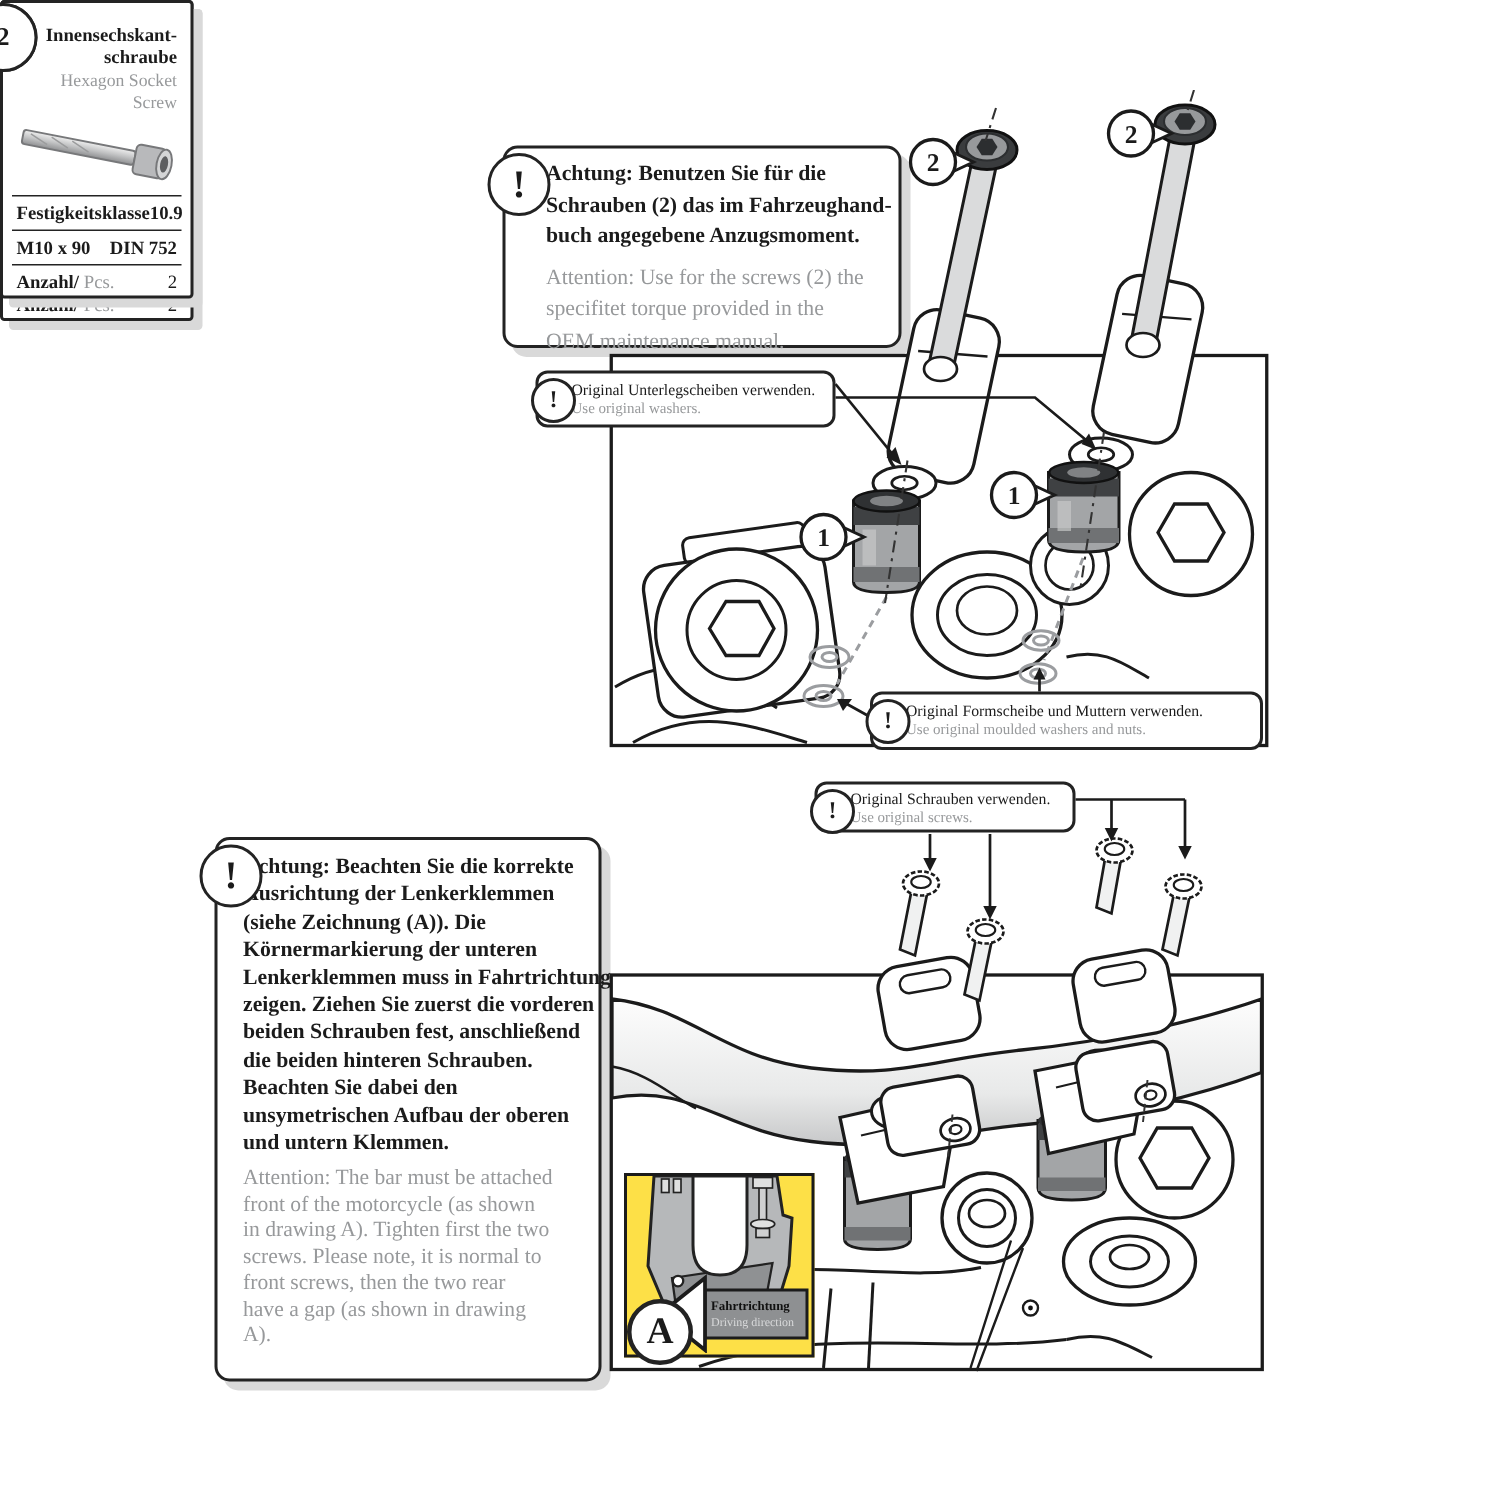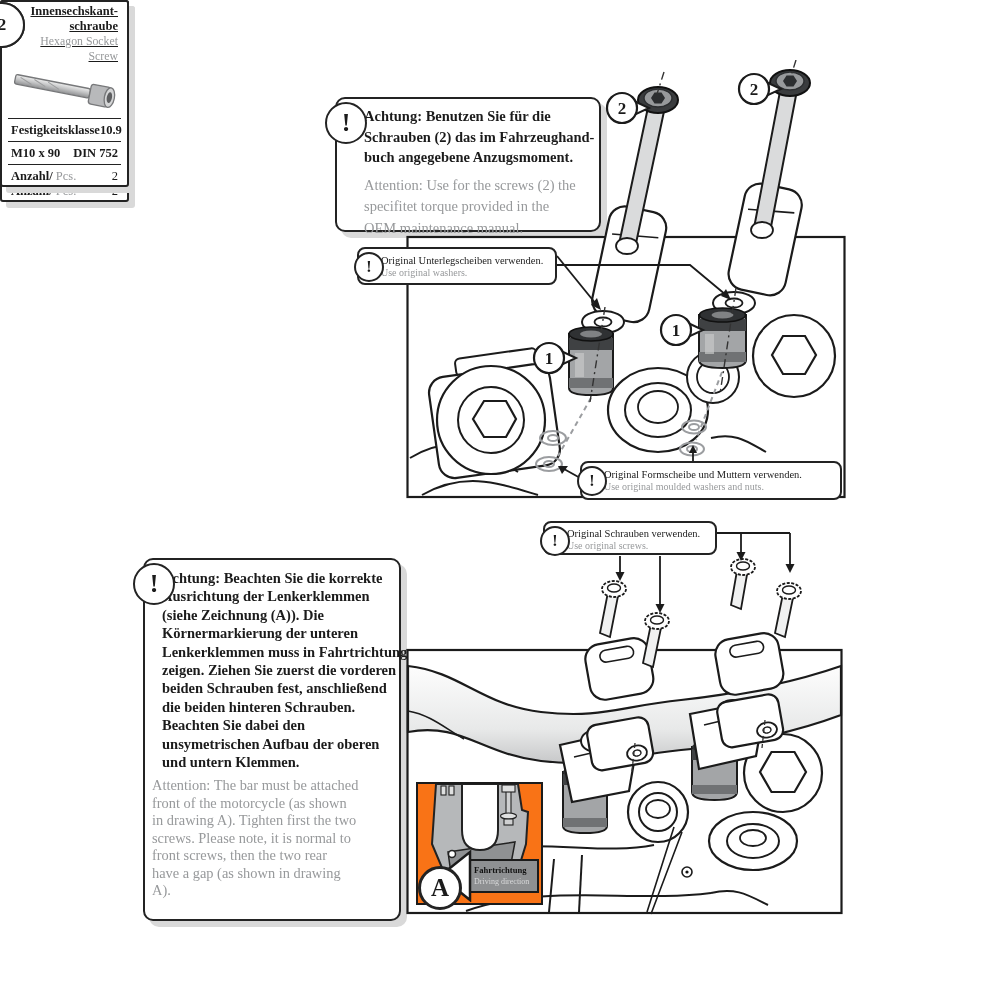--- a/index.html
+++ b/index.html
@@ -17,51 +17,51 @@
          background:#fff;border:2px solid #232323;border-radius:50%;font-weight:bold;z-index:2;}
   .num-badge{width:42px;height:42px;left:-23px;top:0;font-size:17px;}
   .excl-badge{width:38px;height:38px;left:-12px;top:3px;font-size:26px;line-height:1;}
   .excl-badge-sm{width:26px;height:26px;left:-5px;top:3px;font-size:16px;line-height:1;}
 
   .gray{color:#97999b;}
   .b{font-weight:bold;}
   .rule{border-top:1.6px solid #232323;margin:2px 6px;}
 
   
-  .pb-name{text-align:right;padding:2px 9px 0 26px;font-size:12.5px;line-height:15px;text-decoration:underline;}
+  .pb-name{text-align:right;padding:14px 9px 0 26px;font-size:12.5px;line-height:15px;}
   .pb-img{display:flex;align-items:center;justify-content:center;}
   #part1 .pb-img{height:86px;}
   #part2 .pb-img{height:52px;}
   .pb-variant{text-align:right;padding:0 9px;font-size:12.5px;line-height:16px;margin-top:2px;}
   .pb-row{display:flex;justify-content:space-between;padding:1px 9px;font-size:12.5px;line-height:16px;}
   .pb-sku{justify-content:center;font-weight:bold;}
 
   
   .w-de span,.w-en span{display:block;white-space:nowrap;}
   #warn1{left:335px;top:97px;width:262px;height:131px;}
   #warn1 .w-de{padding:7px 0 0 27px;font-weight:bold;font-size:14.5px;}
   #warn1 .w-de span{line-height:20.5px;}
   #warn1 .w-en{padding:7px 0 4px 27px;font-size:14.5px;}
   #warn1 .w-en span{line-height:21.5px;}
   #warn2{left:143px;top:558px;width:254px;height:359px;}
   #warn2 .w-de{padding:9px 0 0 17px;font-weight:bold;font-size:14.5px;}
   #warn2 .w-de span{line-height:18.4px;}
-  #warn2 .w-en{padding:6px 0 0 7px;font-size:14.4px;}
+  #warn2 .w-en{padding:6px 0 0 17px;font-size:14.4px;}
   #warn2 .w-en span{line-height:17.4px;}
 
   
   .callout .c-de{font-weight:normal;font-size:10.5px;line-height:13px;white-space:nowrap;}
   .callout .c-en{font-size:10px;line-height:12px;white-space:nowrap;}
   #callout1{left:357px;top:247px;width:200px;height:38px;padding:5px 0 0 22px;box-sizing:border-box;}
   #callout2{left:580px;top:461px;width:262px;height:39px;padding:5px 0 0 22px;box-sizing:border-box;}
   #callout3{left:543px;top:521px;width:174px;height:34px;padding:4px 0 0 22px;box-sizing:border-box;}
 
   
   .draw{position:absolute;z-index:1;}
-  #inset-a{position:absolute;left:416px;top:782px;width:127px;height:123px;background:#f97316;
+  #inset-a{position:absolute;left:416px;top:782px;width:127px;height:123px;background:#fde047;
            border:2.5px solid #1b1b1b;z-index:5;box-sizing:border-box;}
   #a-badge{position:absolute;left:0px;top:82px;width:38px;height:38px;border-width:3px;
            font-size:25px;z-index:3;}
   svg text{font-family:"Liberation Serif","DejaVu Serif",serif;}
 </style>
 </head>
 <body>
 
 <div class="page">
 

